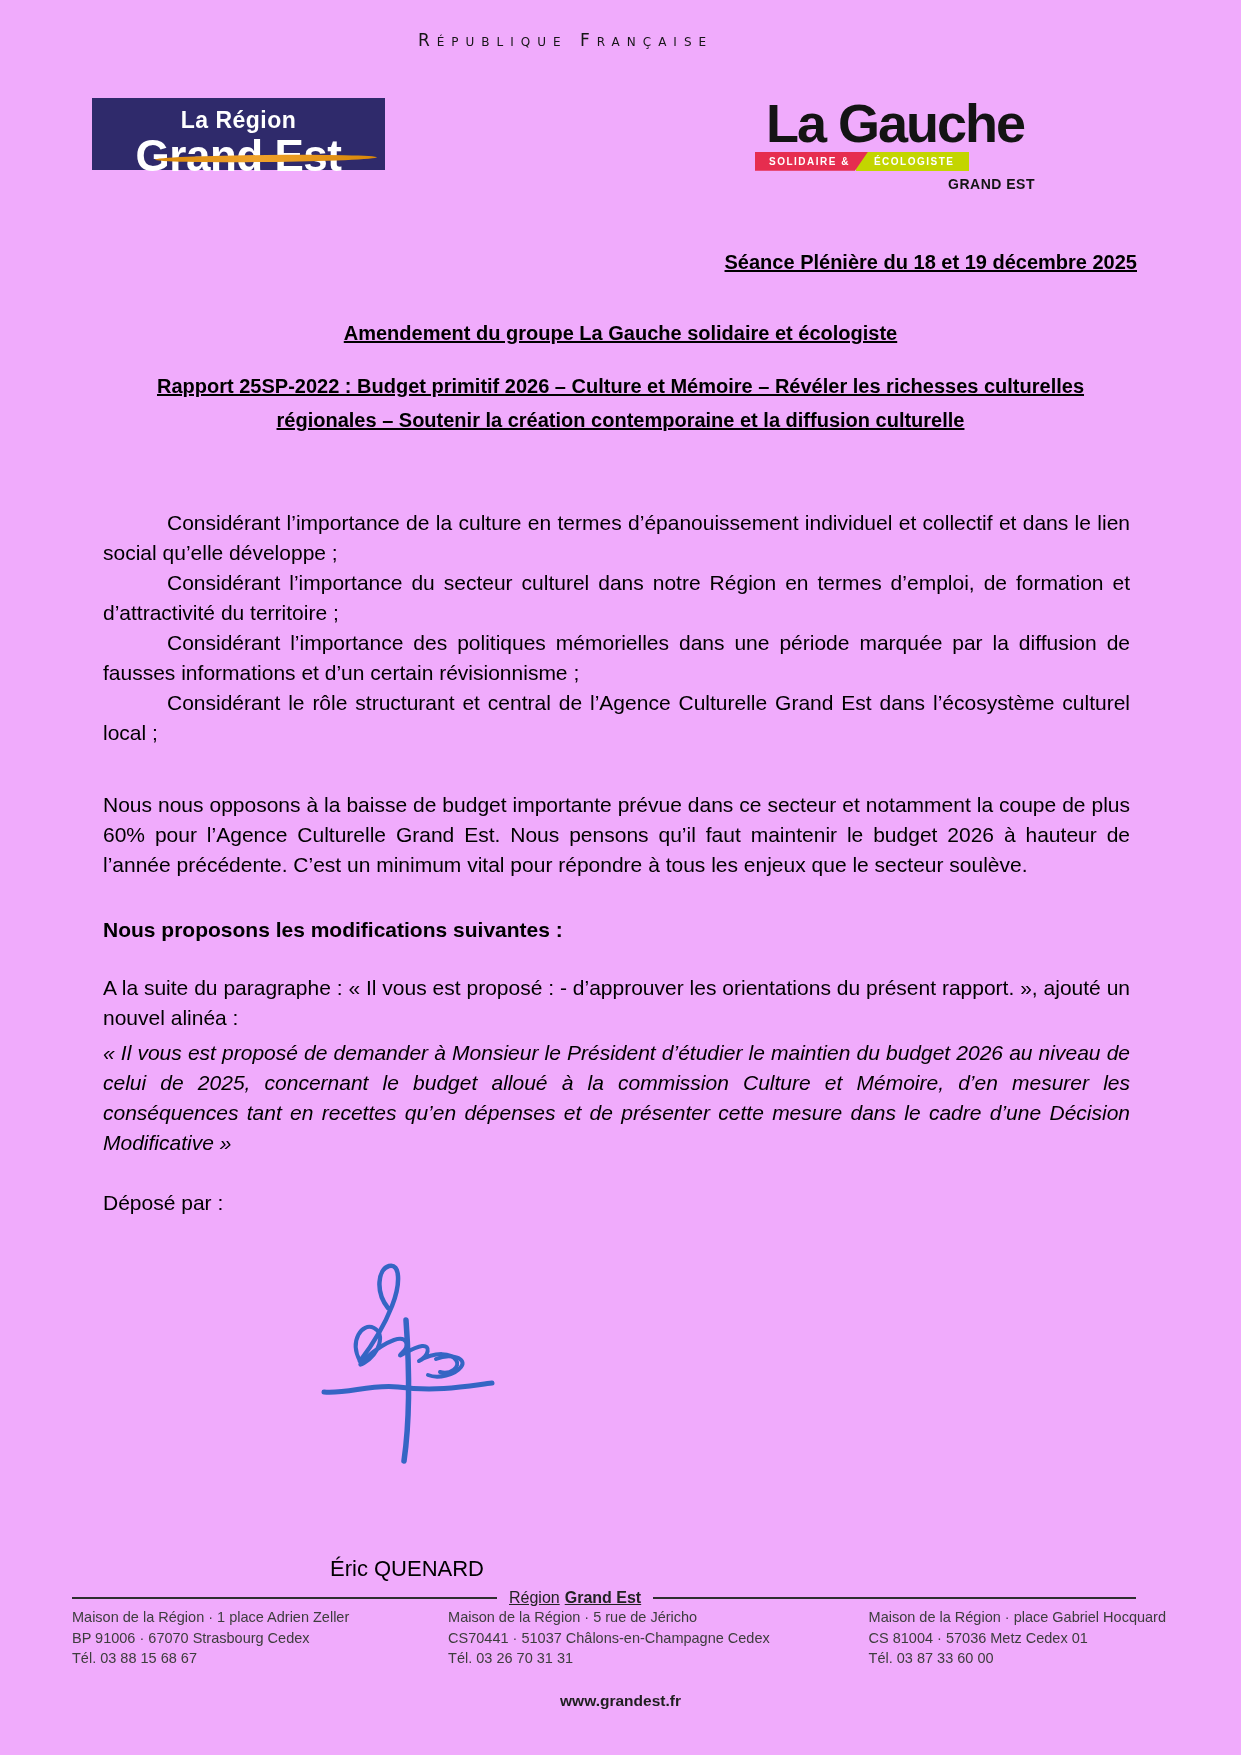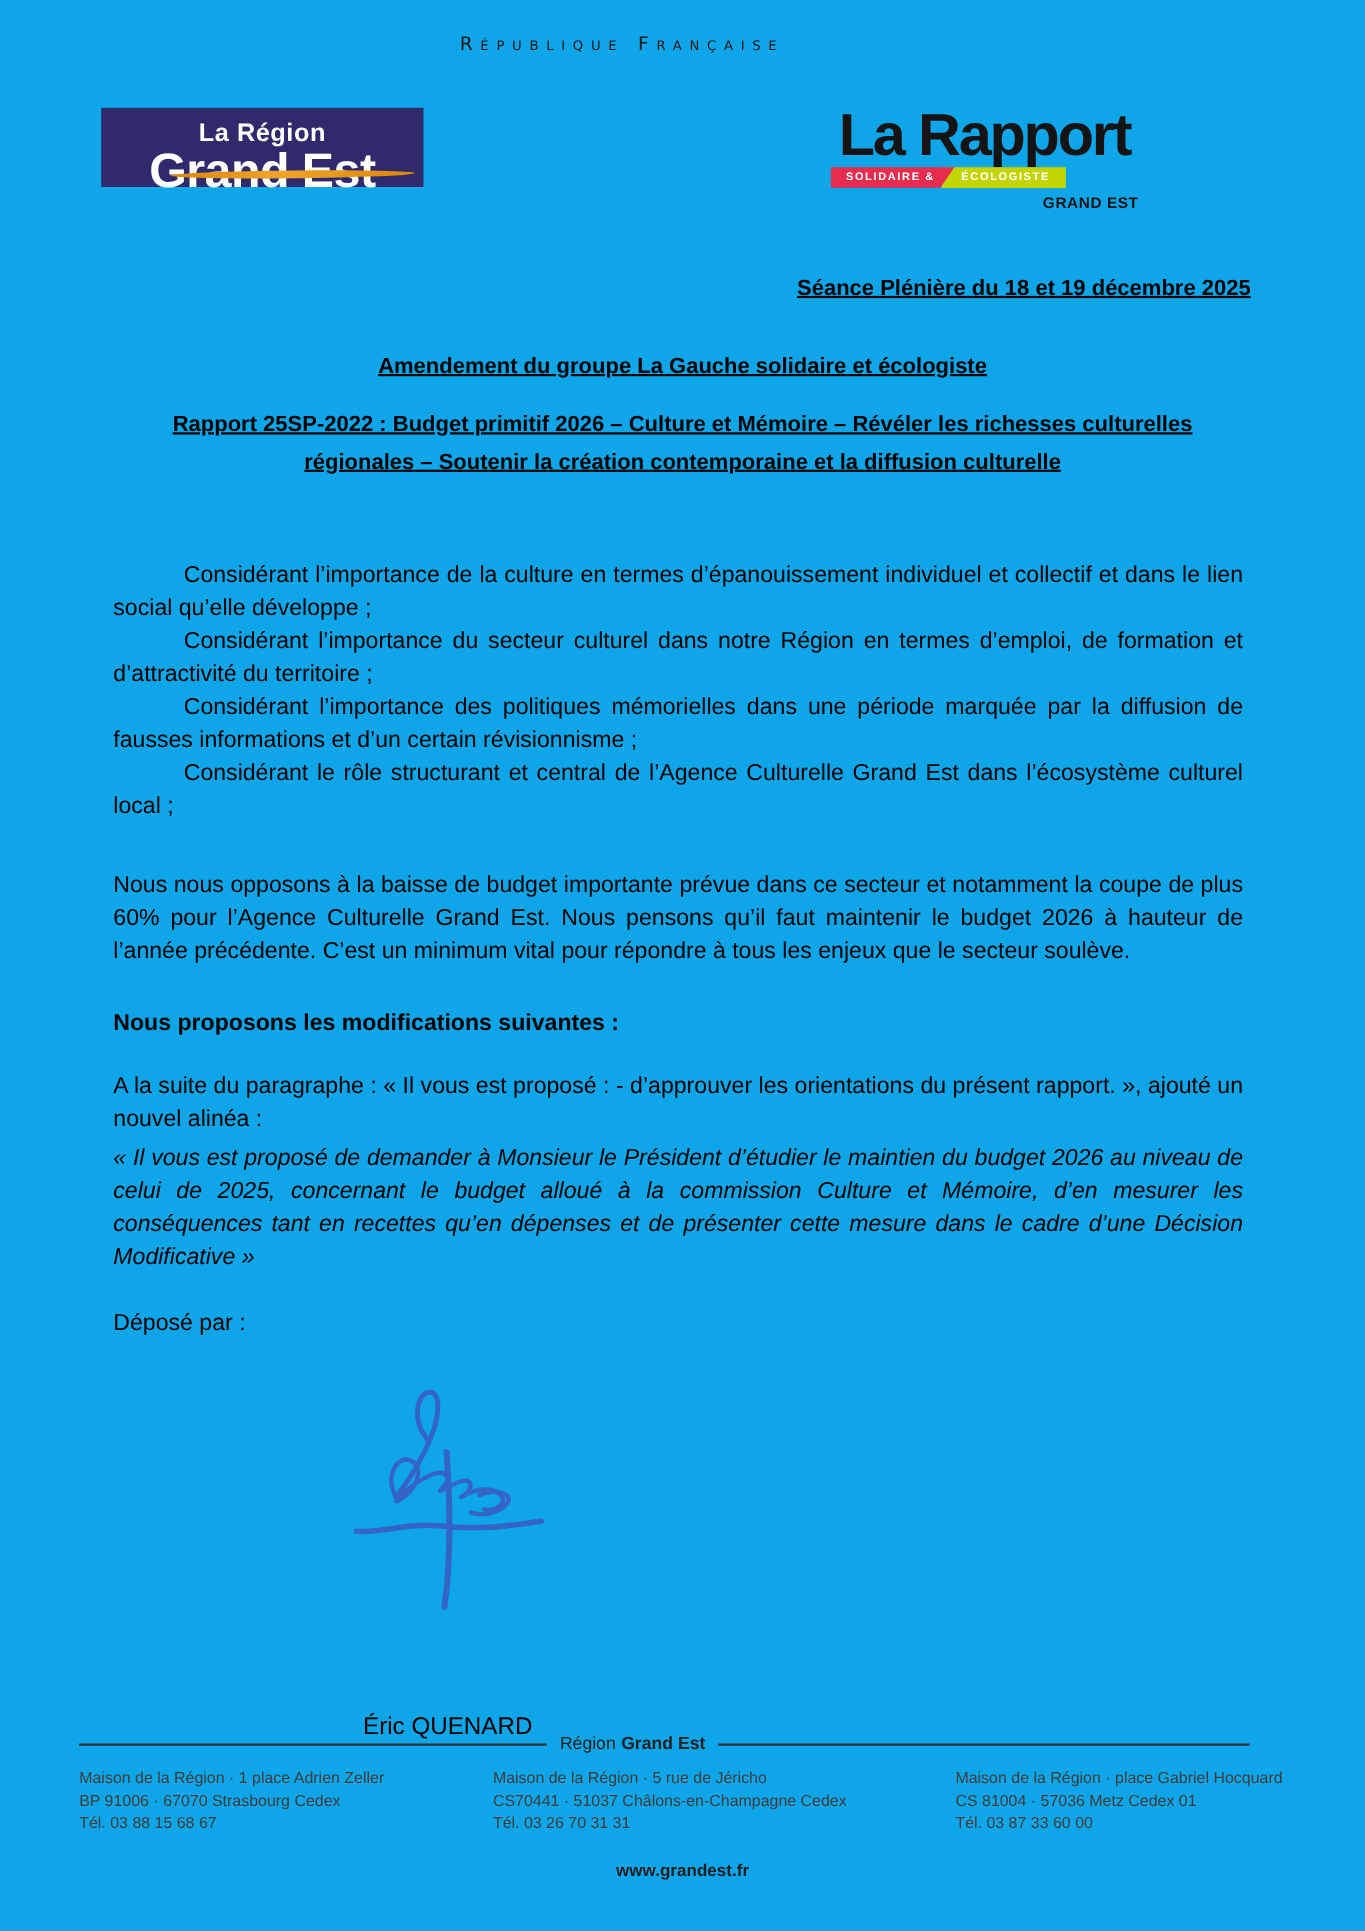--- a/index.html
+++ b/index.html
@@ -1,17 +1,17 @@
 <!DOCTYPE html>
 <html style="--navy: #2f2a6b; --gold: #f0a32b; --red: #e62d4f; --chartreuse: #c3d500; --signature_blue: #3565c4;"><head>
 <meta charset="utf-8">
 <style>
   html,body{margin:0;padding:0;background:#888;}
   .page{
-    position:relative;width:1241px;height:1755px;background:#0ea5e9;margin:0 auto;
+    position:relative;width:1241px;height:1755px;background:#f0abfc;margin:0 auto;
     font-family:"Liberation Sans",sans-serif;color:#000;overflow:hidden;
   }
   
   .rf-caption{
     position:absolute;top:30px;left:0;right:110px;text-align:center;
     font-variant:small-caps;letter-spacing:7px;font-size:17px;color:#161616;
     font-family:"DejaVu Sans",sans-serif;font-weight:400;
   }
   
   .ge-logo{
@@ -52,41 +52,41 @@
   .deposed{margin-top:30px;}
   
   .signature{position:absolute;left:318px;top:1262px;}
   .signature path{fill:none;stroke:var(--signature_blue,#3565c4);stroke-linecap:round;stroke-linejoin:round;}
   .signer{position:absolute;left:330px;top:1556px;font-size:22px;}
   
   .f-divider{position:absolute;top:1577px;left:72px;right:105px;display:flex;align-items:center;font-size:16px;color:#222;}
   .f-divider .line{border-top:2px solid #2e2e2e;height:0;}
   .f-divider .l-left{width:425px;}
   .f-divider .l-right{flex:1;}
-  .f-divider .lbl{margin:0 12px;white-space:nowrap;}
+  .f-divider .lbl{margin:12px 12px;white-space:nowrap;text-decoration:underline;}
   .f-divider .lbl .b{font-weight:bold;margin-left:5px;}
   .f-cols{position:absolute;top:1607px;left:72px;right:75px;display:flex;justify-content:space-between;font-size:14.5px;line-height:20.5px;color:#3d3d3d;}
   .f-col div{white-space:nowrap;}
   .f-web{position:absolute;top:1692px;left:0;right:0;text-align:center;font-weight:bold;font-size:15.5px;color:#1f1f1f;}
 </style>
 </head>
 <body>
 
 <div class="page">
 
   <div class="rf-caption">République Française</div>
 
   <div class="ge-logo">
     <div class="ge-line1">La Région</div>
     <div class="ge-line2">Grand Est</div>
     <div class="ge-swoosh"></div>
   </div>
 
   <div class="lg-logo">
-    <div class="lg-title">La Rapport</div>
+    <div class="lg-title">La Gauche</div>
     <div class="lg-banner">
       <span class="lg-red">SOLIDAIRE &amp;</span>
       <span class="lg-green">ÉCOLOGISTE</span>
     </div>
     <div class="lg-region">GRAND EST</div>
   </div>
 
   <div class="session">Séance Plénière du 18 et 19 décembre 2025</div>
 
   <div class="h-amendment">Amendement du groupe La Gauche solidaire et écologiste</div>

